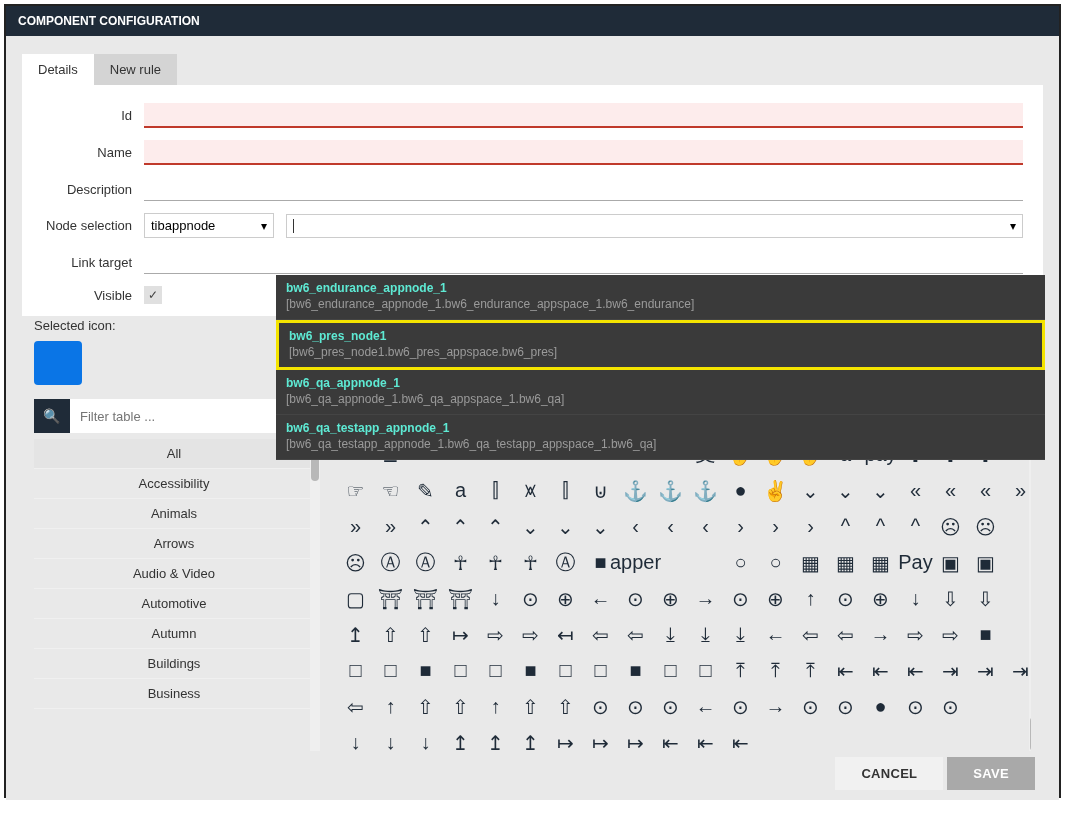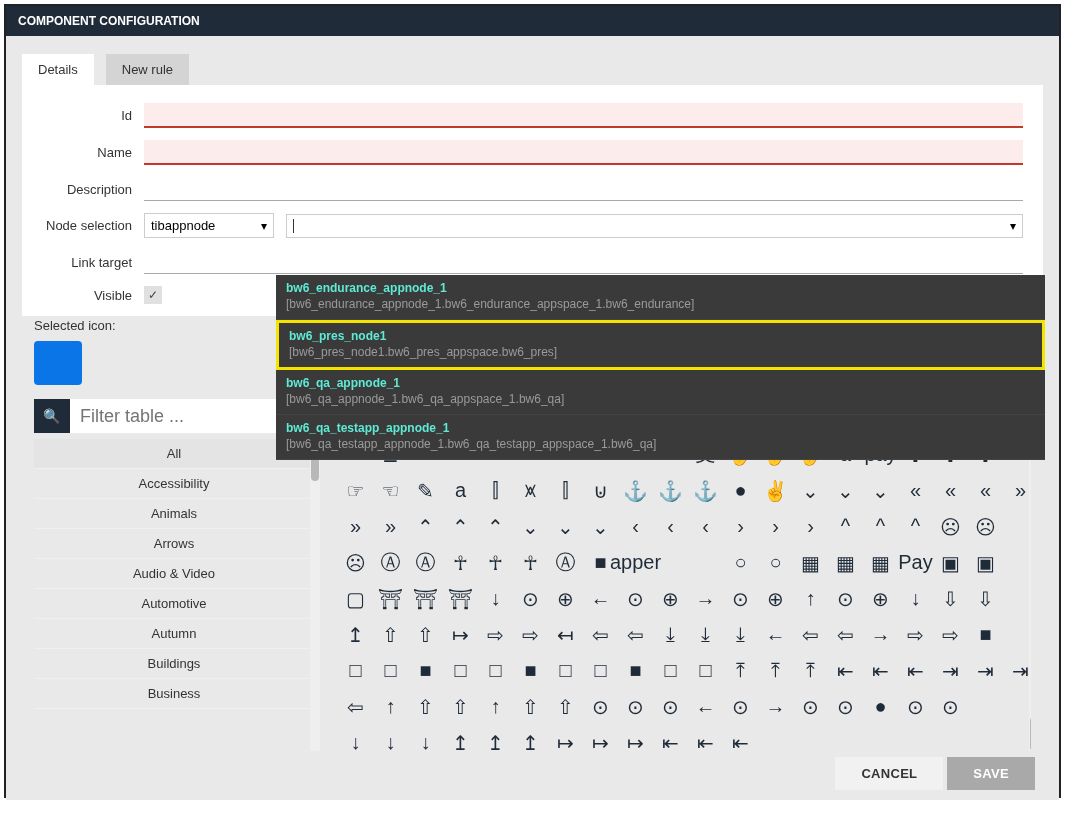--- a/index.html
+++ b/index.html
@@ -25,21 +25,21 @@
     font-weight: bold;
     font-size: 12px;
     padding: 8px 12px;
   }
   .body-area {
     background: #e9e9e9;
     padding: 18px 8px 8px 8px;
     height: 764px;
     position: relative;
   }
-  .tabs { display: flex; gap: 12px; margin-left: 8px; }
+  .tabs { display: flex; gap: 0; margin-left: 8px; }
   .tab {
     padding: 8px 16px;
     font-size: 13px;
     cursor: pointer;
     background: #d4d4d4;
     color: #333;
   }
   .tab.active { background: #fff; }
   .panel {
     background: #fff;
@@ -140,21 +140,21 @@
     background: #1f2b38;
     color:#fff;
     display:flex; align-items:center; justify-content:center;
     font-size:14px;
     cursor:pointer;
   }
   .filter-in {
     flex: 0 0 244px;
     border:none; outline:none;
     padding: 0 10px;
-    font-size: 18px;
+    font-size: 13px;
     color:#888;
     background:#fff;
   }
 
   .cols { display:flex; }
   .cat-col {
     width: 280px;
     margin-top: 6px;
     position:relative;
   }

